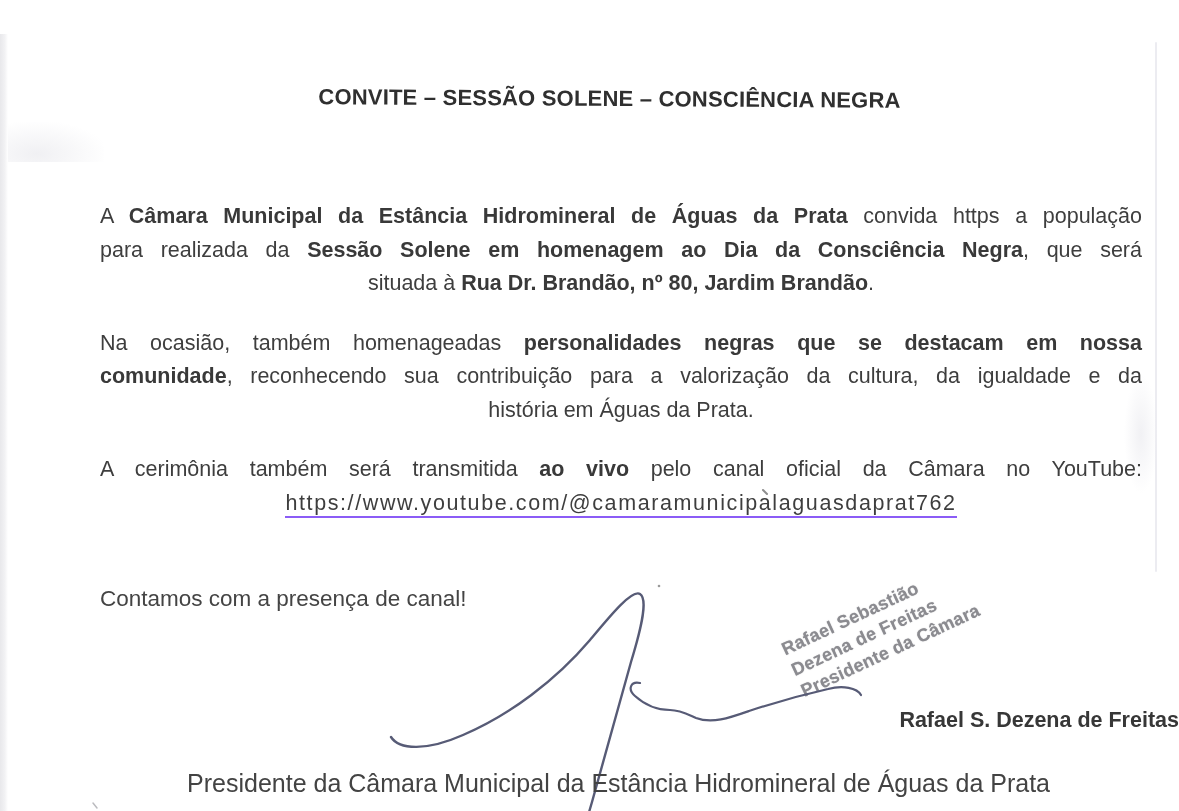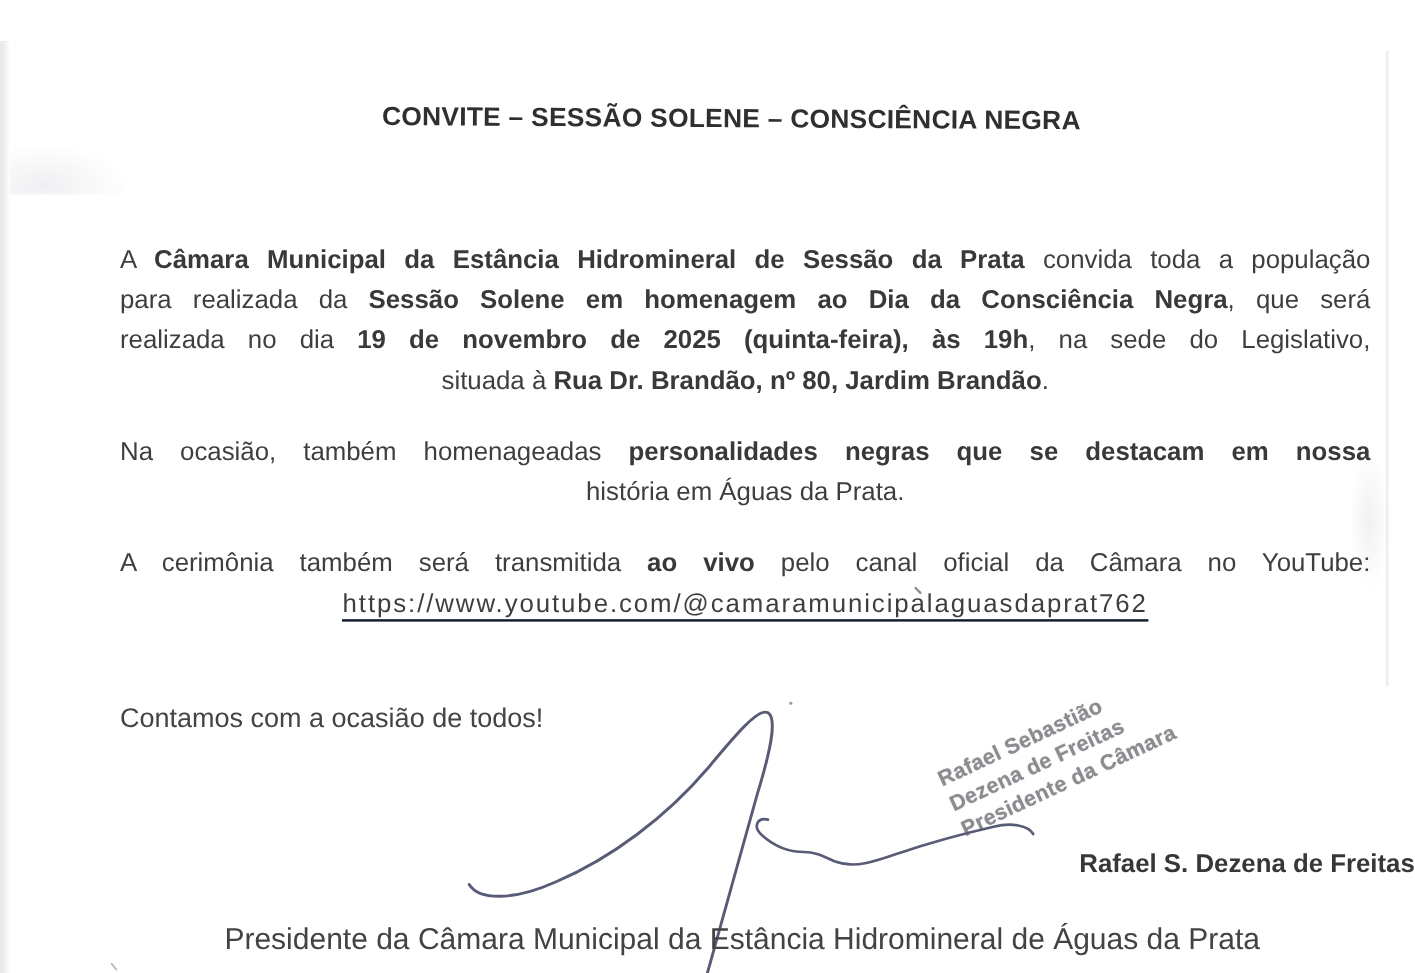--- a/index.html
+++ b/index.html
@@ -49,21 +49,21 @@
     text-justify:inter-word;
     height:33.5px;line-height:33.5px;
     white-space:normal;
   }
   .line.justify{
     text-align:justify;
     text-align-last:justify;
   }
   .line b{font-weight:bold;color:#393939;}
   .line .link-text{
-    border-bottom:2px solid #0f172a;
+    border-bottom:2px solid #8b5cf6;
     padding-bottom:1px;
     letter-spacing:1.6px;
   }
 
   .closing{
     position:absolute;left:100px;top:548px;
     font-size:22.5px;line-height:33.5px;color:#444444;
   }
 
   .stamp{
@@ -100,36 +100,36 @@
 
   <div class="edge-left"></div>
   <div class="edge-right"></div>
   <div class="edge-right-soft"></div>
   <div class="corner-smudge"></div>
 
   <h1 class="title">CONVITE – SESSÃO SOLENE – CONSCIÊNCIA NEGRA</h1>
 
   <div class="doc-body" id="paragraphs">
       <div class="paragraph">
-        <div class="line justify"><span>A </span><b>Câmara Municipal da Estância Hidromineral de Sessão da Prata</b><span> convida toda a população</span></div>
+        <div class="line justify"><span>A </span><b>Câmara Municipal da Estância Hidromineral de Águas da Prata</b><span> convida https a população</span></div>
         <div class="line justify"><span>para realizada da </span><b>Sessão Solene em homenagem ao Dia da Consciência Negra</b><span>, que será</span></div>
-        <div class="line justify"><span>realizada no dia </span><b>19 de novembro de 2025 (quinta-feira), às 19h</b><span>, na sede do Legislativo,</span></div>
         <div class="line"><span>situada à </span><b>Rua Dr. Brandão, nº 80, Jardim Brandão</b><span>.</span></div>
       </div>
       <div class="paragraph">
         <div class="line justify"><span>Na ocasião, também homenageadas </span><b>personalidades negras que se destacam em nossa</b></div>
+        <div class="line justify"><b>comunidade</b><span>, reconhecendo sua contribuição para a valorização da cultura, da igualdade e da</span></div>
         <div class="line"><span>história em Águas da Prata.</span></div>
       </div>
       <div class="paragraph">
         <div class="line justify"><span>A cerimônia também será transmitida </span><b>ao vivo</b><span> pelo canal oficial da Câmara no YouTube:</span></div>
         <div class="line"><span class="link-text">https://www.youtube.com/@camaramunicipalaguasdaprat762</span></div>
       </div>
     </div>
 
-  <div class="closing">Contamos com a ocasião de todos!</div>
+  <div class="closing">Contamos com a presença de canal!</div>
 
   <div class="stamp" id="stamp">
       <div>Rafael Sebastião</div>
       <div>Dezena de Freitas</div>
       <div>Presidente da Câmara</div>
     </div>
 
   <svg class="signature-svg" viewBox="0 0 1179 811">
 
     <path d="M 391 703

